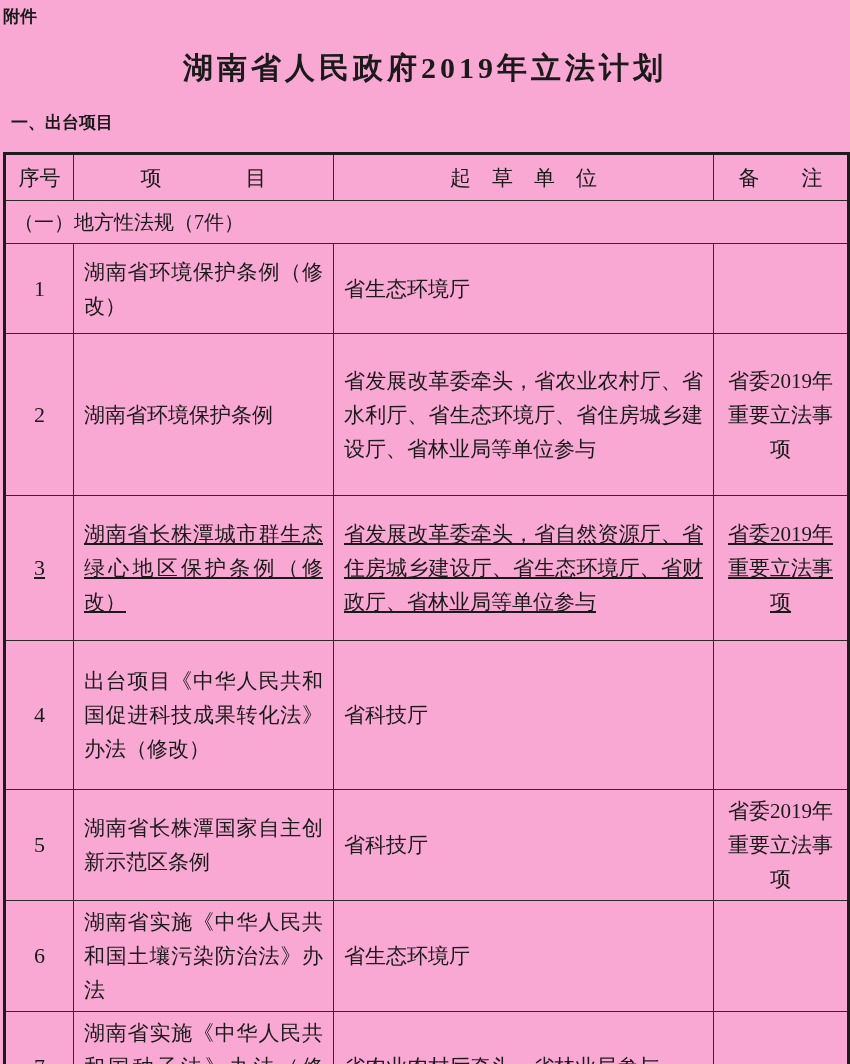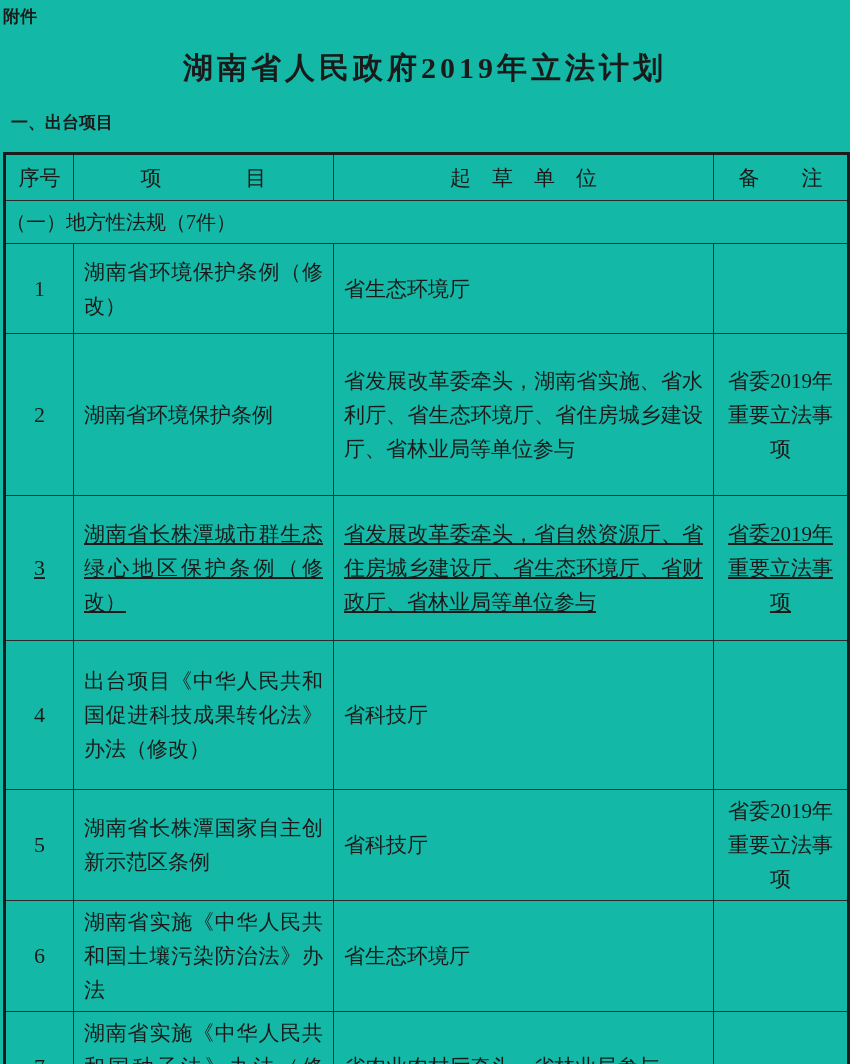--- a/index.html
+++ b/index.html
@@ -1,19 +1,19 @@
 <!DOCTYPE html>
 <html><head>
 <meta charset="utf-8">
 <style>
   html,body{margin:0;padding:0;background:#ffffff;}
   .page{
     position:relative;
     width:850px;height:1064px;
-    background:#14b8a6;
+    background:#f9a8d4;
     color:#1a1a1a;
     font-family:"Liberation Serif", serif;
     overflow:hidden;
   }
   .attachment{
     position:absolute;top:6px;left:3px;
     font-family:"Liberation Sans", sans-serif;
     font-weight:bold;font-size:17px;line-height:21px;
   }
   .doc-title{
@@ -43,21 +43,21 @@
     overflow:hidden;
   }
   th.h-cell{
     text-align:center;
     font-size:21px;
     height:43px;
     margin-left:24px;
   }
   tr.group-row td{
     height:42px;
-    padding:0 0;
+    padding:0 8px;
     font-size:20px;
     text-align:left;
   }
   td.c-idx{
     text-align:center;
     font-size:22px;
   }
   td.c-proj, td.c-unit{
     padding:4px 10px;
     text-align:justify;
@@ -110,21 +110,21 @@
       <tr class="r0">
         <td class="c-idx">1</td>
         <td class="c-proj">湖南省环境保护条例（修改）</td>
         <td class="c-unit">省生态环境厅</td>
         <td class="c-rem"></td>
       </tr>
 
       <tr class="r1">
         <td class="c-idx">2</td>
         <td class="c-proj">湖南省环境保护条例</td>
-        <td class="c-unit">省发展改革委牵头，湖南省实施、省水利厅、省生态环境厅、省住房城乡建设厅、省林业局等单位参与</td>
+        <td class="c-unit">省发展改革委牵头，省农业农村厅、省水利厅、省生态环境厅、省住房城乡建设厅、省林业局等单位参与</td>
         <td class="c-rem">省委2019年重要立法事项</td>
       </tr>
 
       <tr class="r2">
         <td class="c-idx">3</td>
         <td class="c-proj">湖南省长株潭城市群生态绿心地区保护条例（修改）</td>
         <td class="c-unit">省发展改革委牵头，省自然资源厅、省住房城乡建设厅、省生态环境厅、省财政厅、省林业局等单位参与</td>
         <td class="c-rem">省委2019年重要立法事项</td>
       </tr>
 

